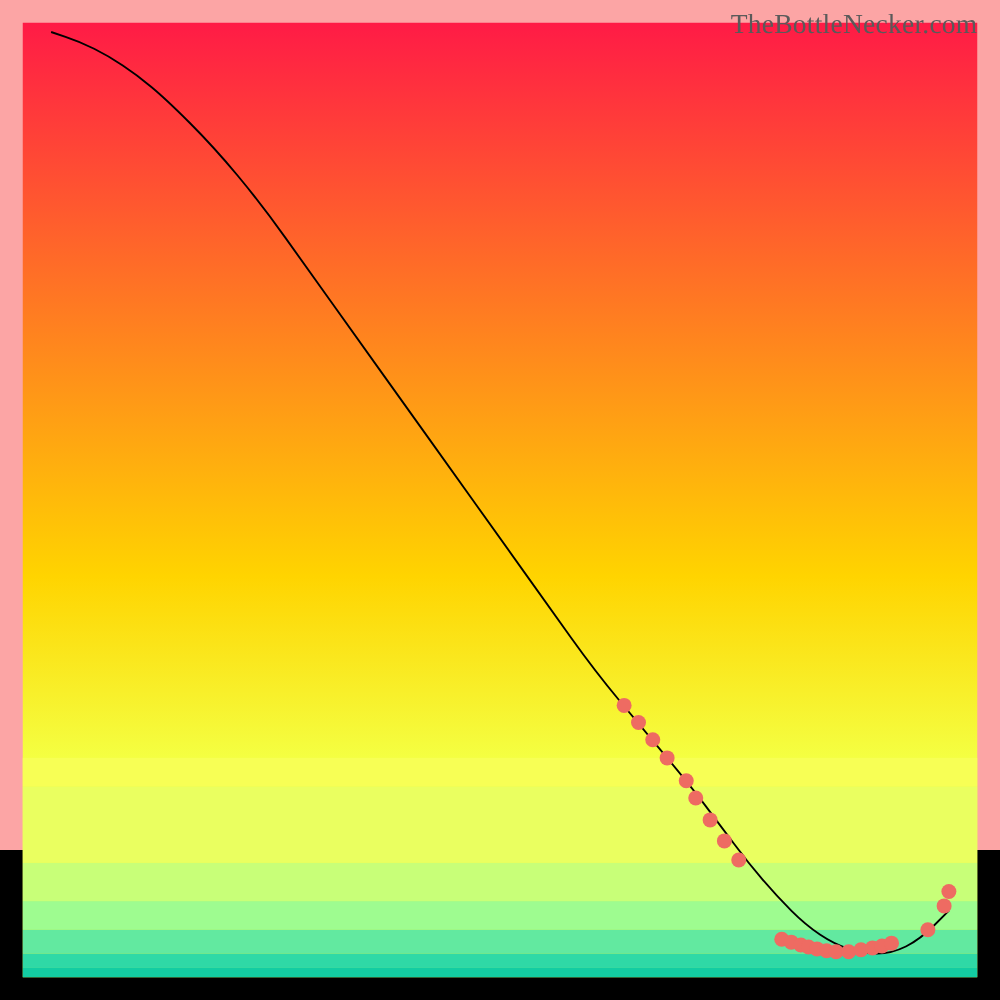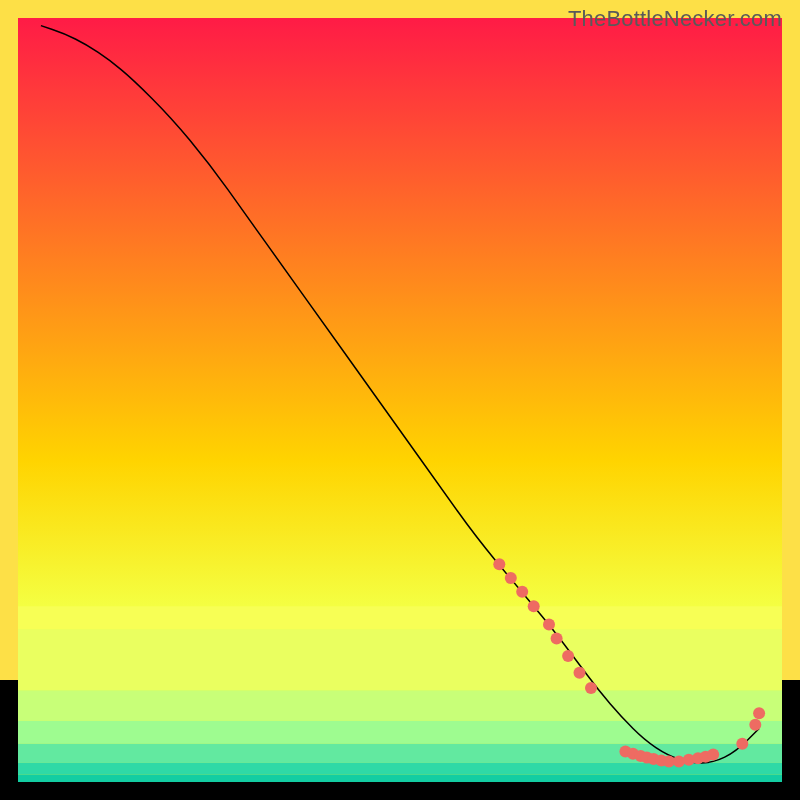--- a/index.html
+++ b/index.html
@@ -8,21 +8,22 @@
     width: 800px;
     height: 800px;
     background: #000000;
     overflow: hidden;
     font-family: Arial, Helvetica, sans-serif;
   }
   .stage {
     position: relative;
     width: 800px;
     height: 680px;
-    background: #fde047;
+    background: #fca5a5;
+    font-family: Liberation Serif, serif;
   }
   .watermark {
     position: absolute;
     top: 6px;
     right: 18px;
     color: #5a5a5a;
     font-size: 22px;
     font-weight: 400;
     letter-spacing: 0.2px;
     z-index: 5;

